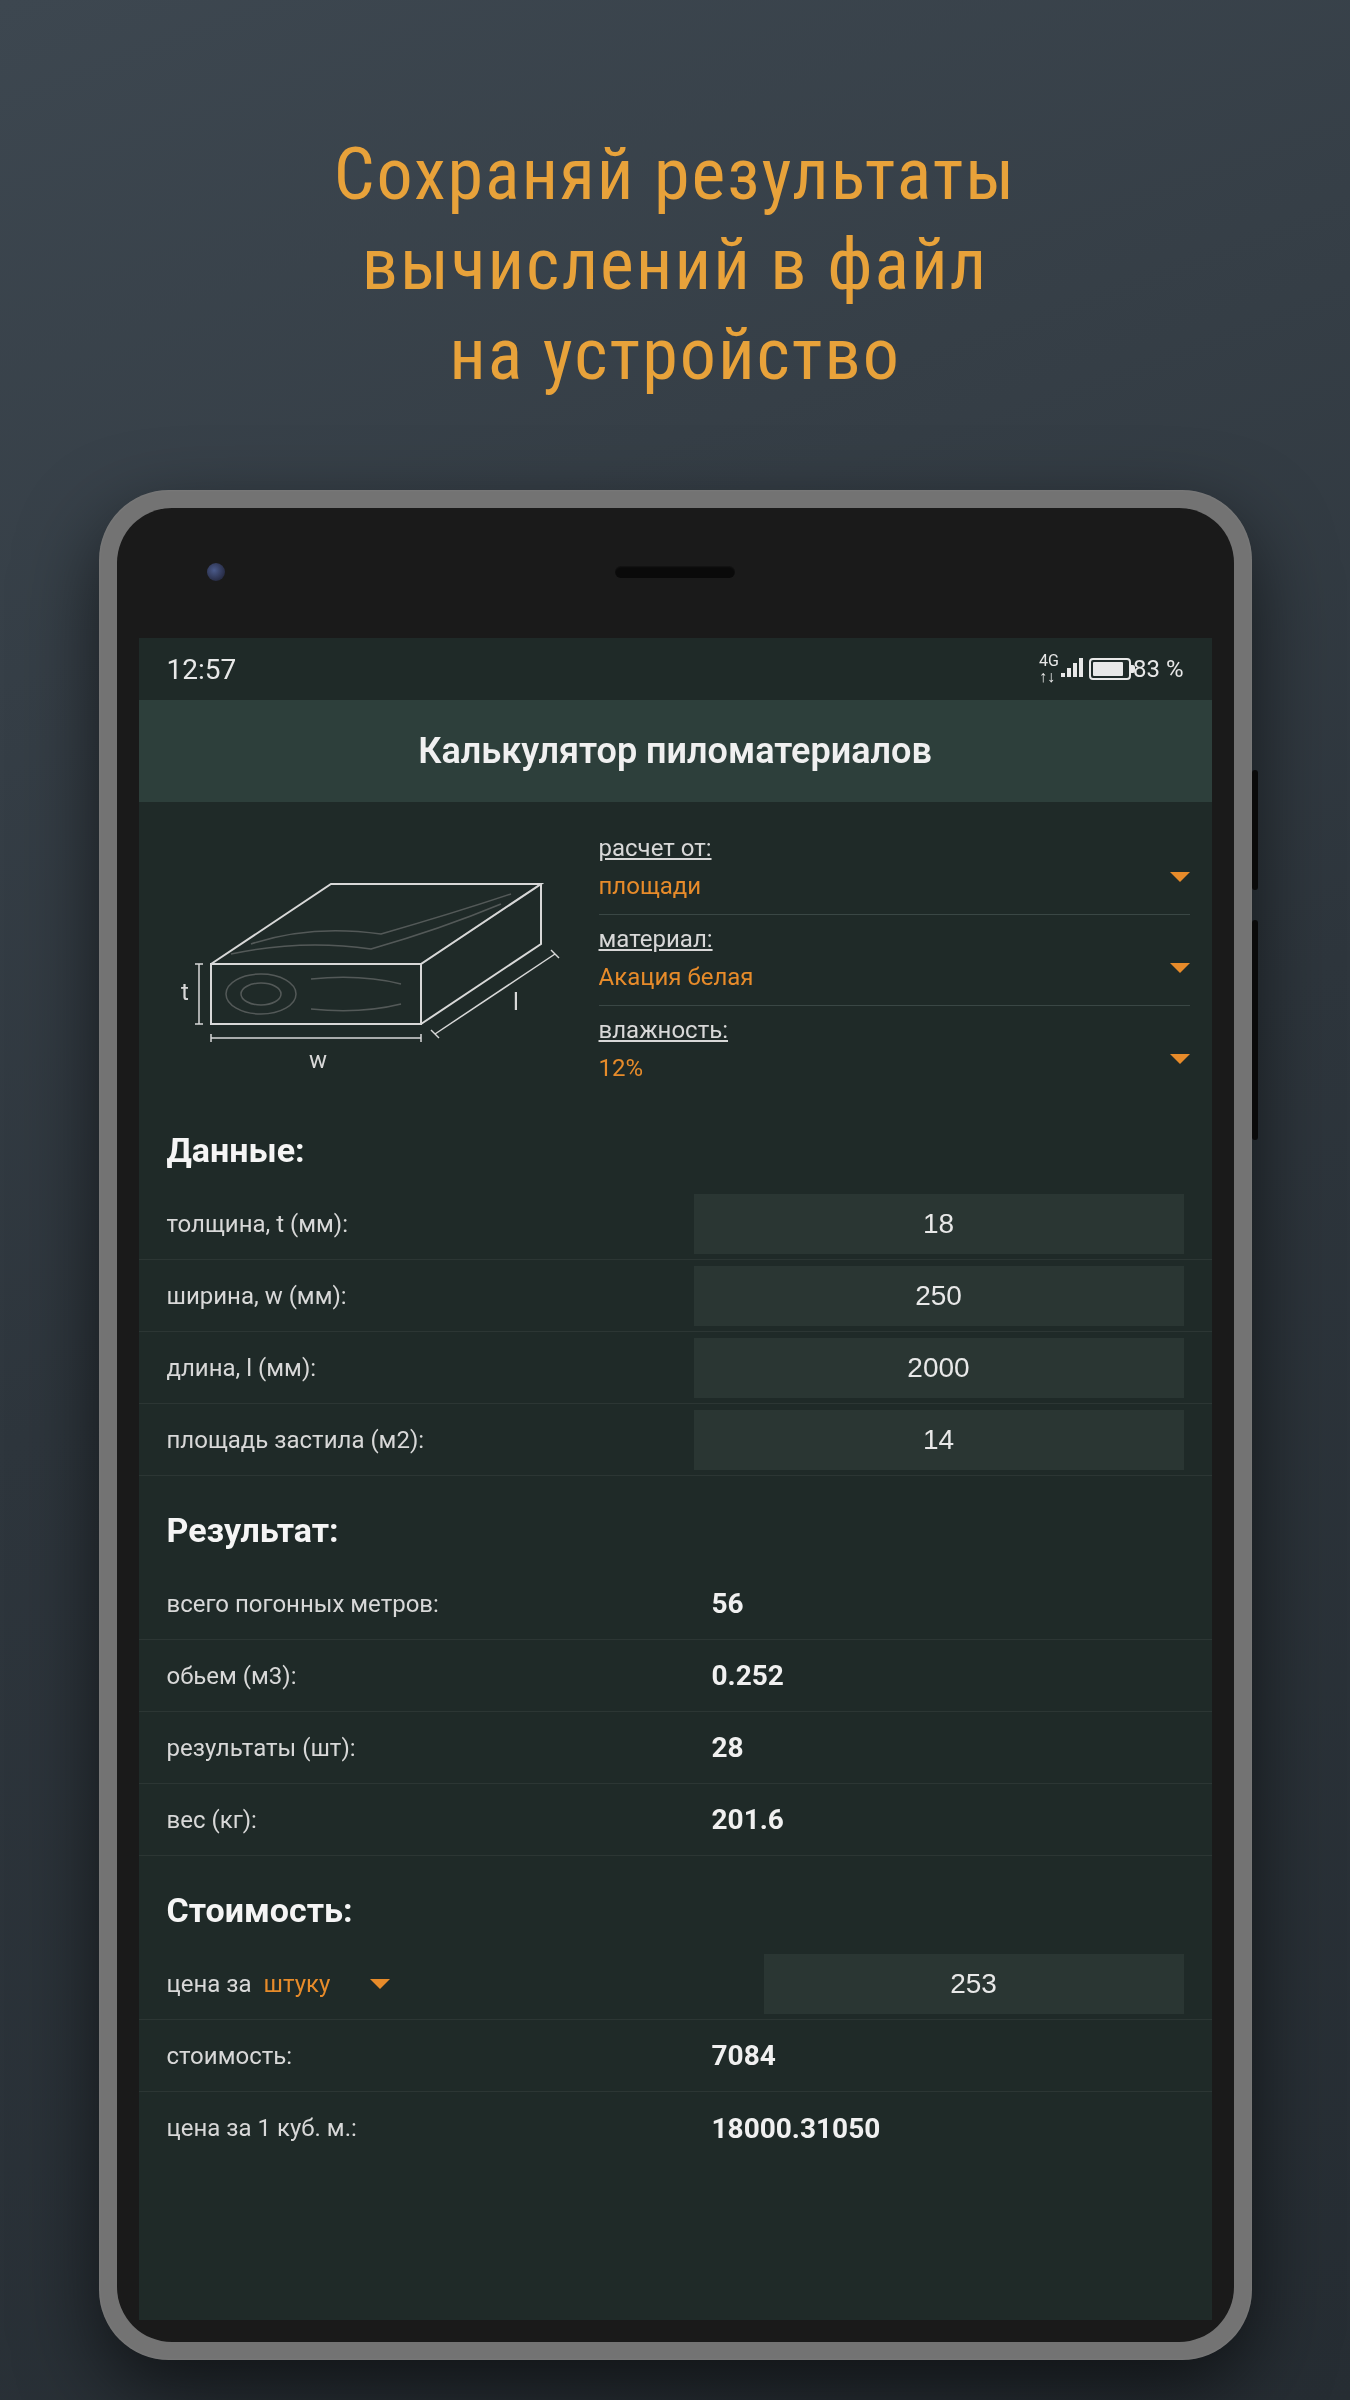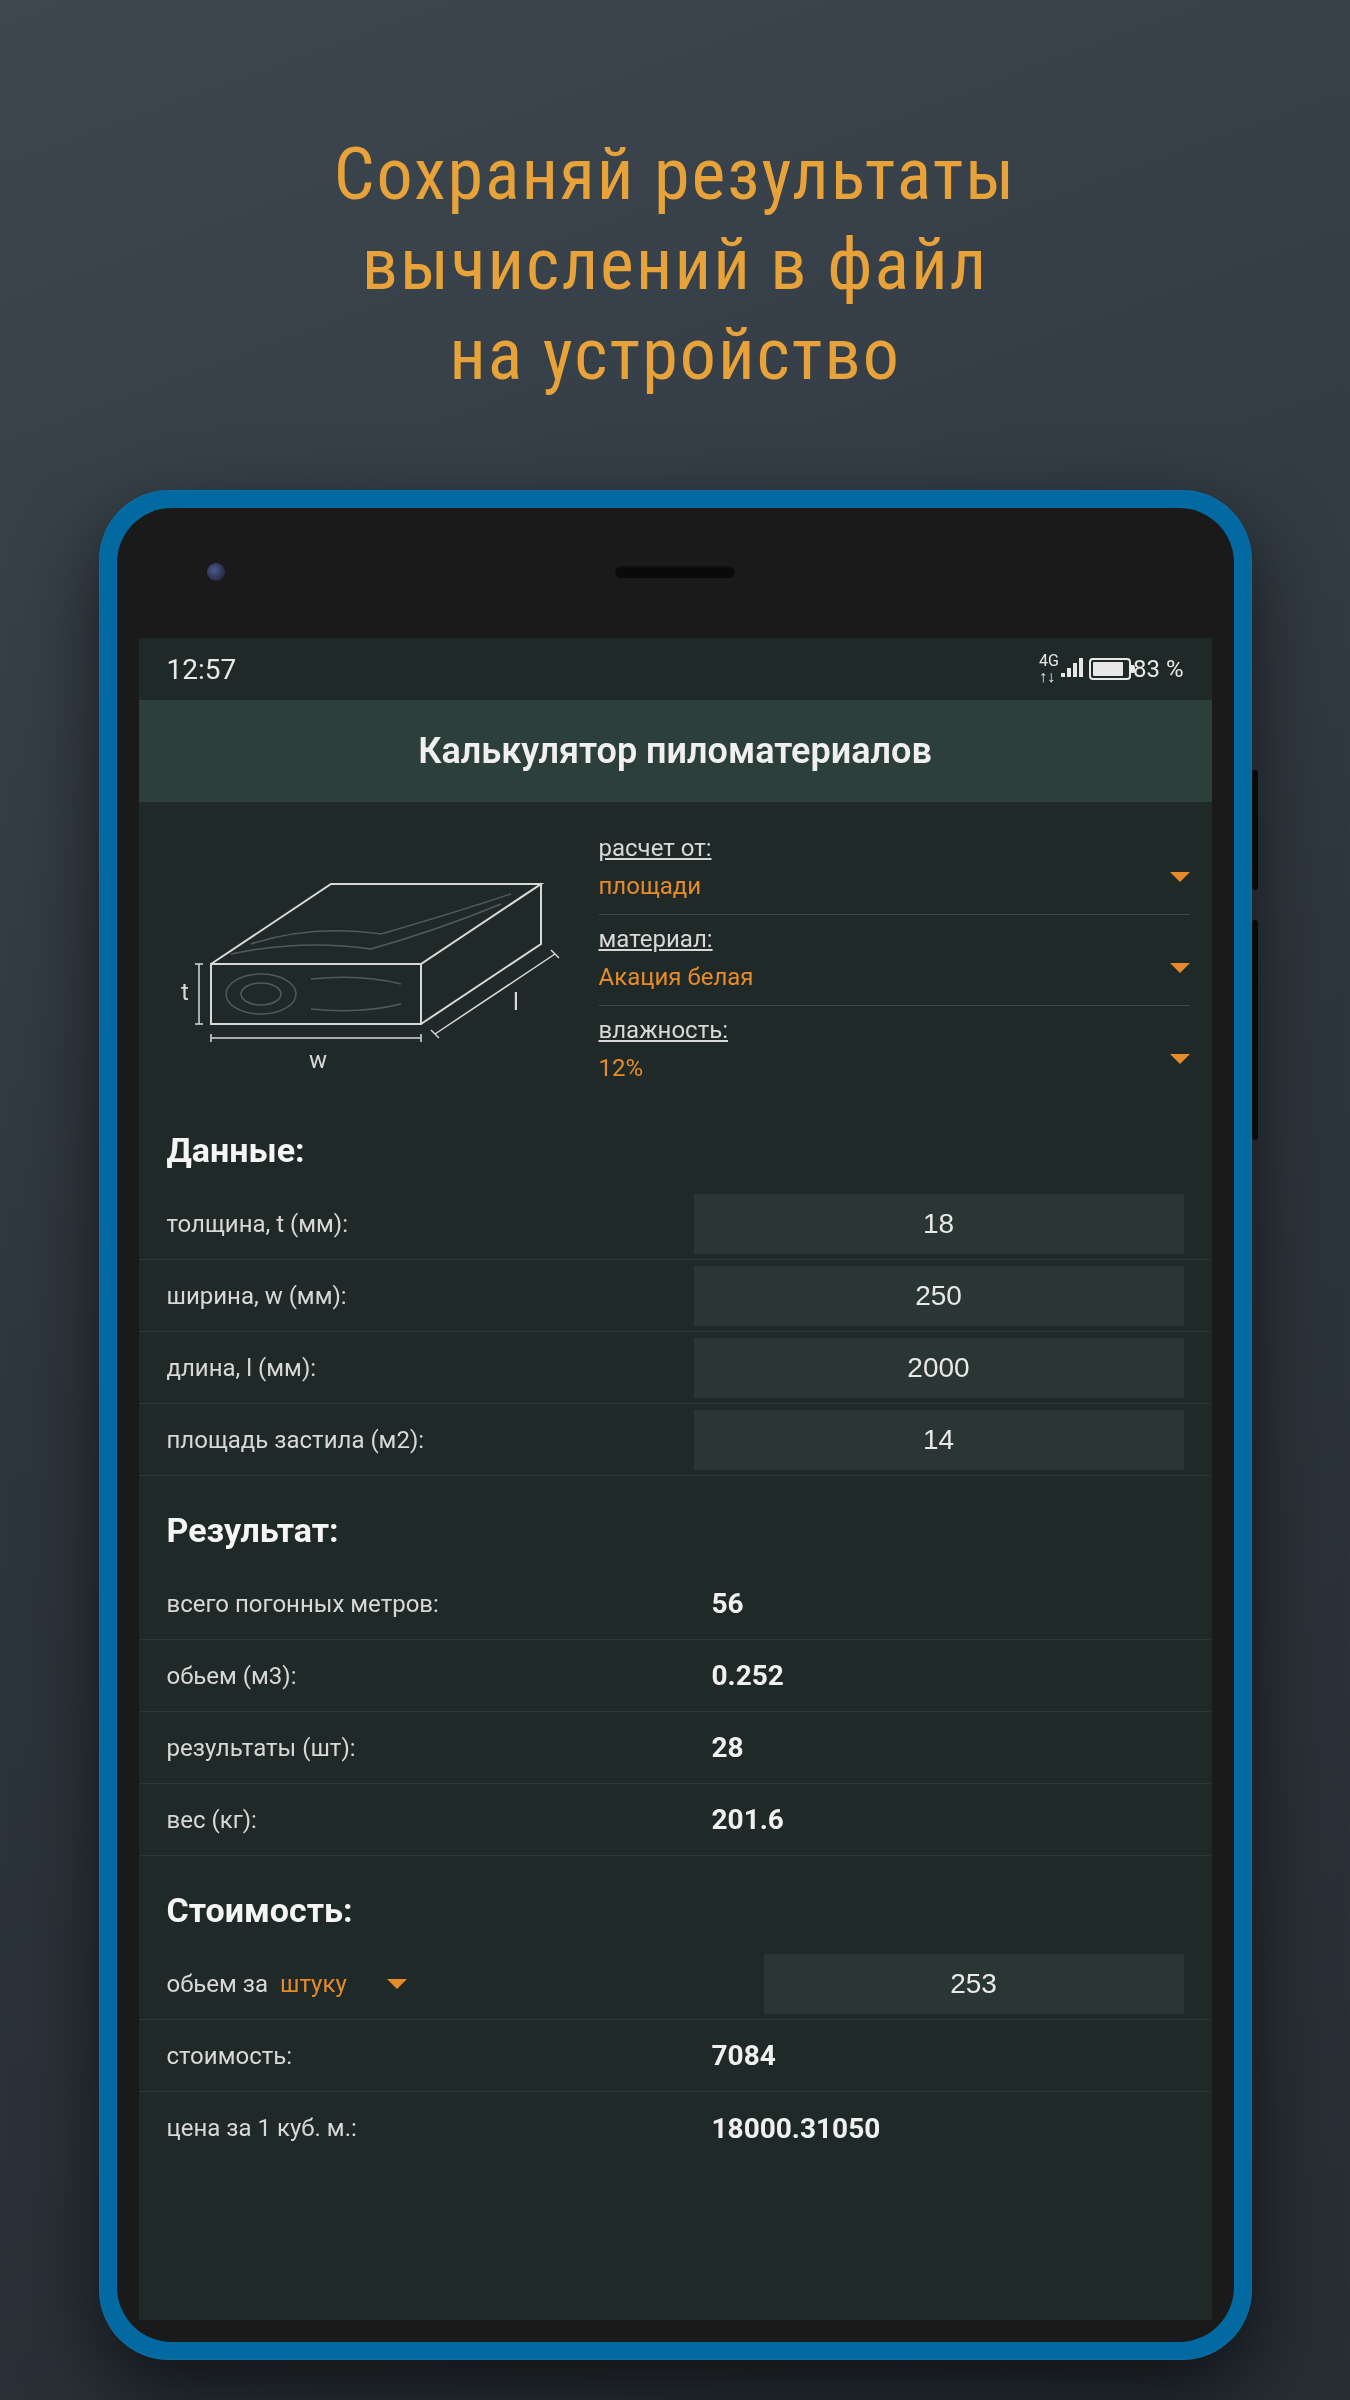--- a/index.html
+++ b/index.html
@@ -17,21 +17,21 @@
     font-weight: 400;
     line-height: 1.25;
     padding-top: 130px;
     letter-spacing: 2px;
     font-stretch: condensed;
   }
   .phone-frame {
     width: 1153px;
     height: 1870px;
     margin: 90px auto 0;
-    background: #0369a1;
+    background: #737373;
     border-radius: 70px;
     position: relative;
     box-shadow: 0 30px 80px rgba(0,0,0,0.6), inset 0 0 3px rgba(255,255,255,0.1);
     padding: 18px;
   }
   .phone-inner {
     width: 100%;
     height: 100%;
     background: #1a1a1a;
     border-radius: 55px;
@@ -313,21 +313,21 @@
           <span class="row-label">результаты (шт):</span>
           <span class="row-value">28</span>
         </div>
         <div class="row">
           <span class="row-label">вес (кг):</span>
           <span class="row-value">201.6</span>
         </div>
 
         <div class="section-title">Стоимость:</div>
         <div class="price-row">
-          <span class="price-label">обьем за</span>
+          <span class="price-label">цена за</span>
           <span class="price-dd">
             <span>штуку</span>
             <span class="dd-arrow"></span>
           </span>
           <input class="row-input" style="width: 420px;" value="253">
         </div>
         <div class="row">
           <span class="row-label">стоимость:</span>
           <span class="row-value">7084</span>
         </div>

